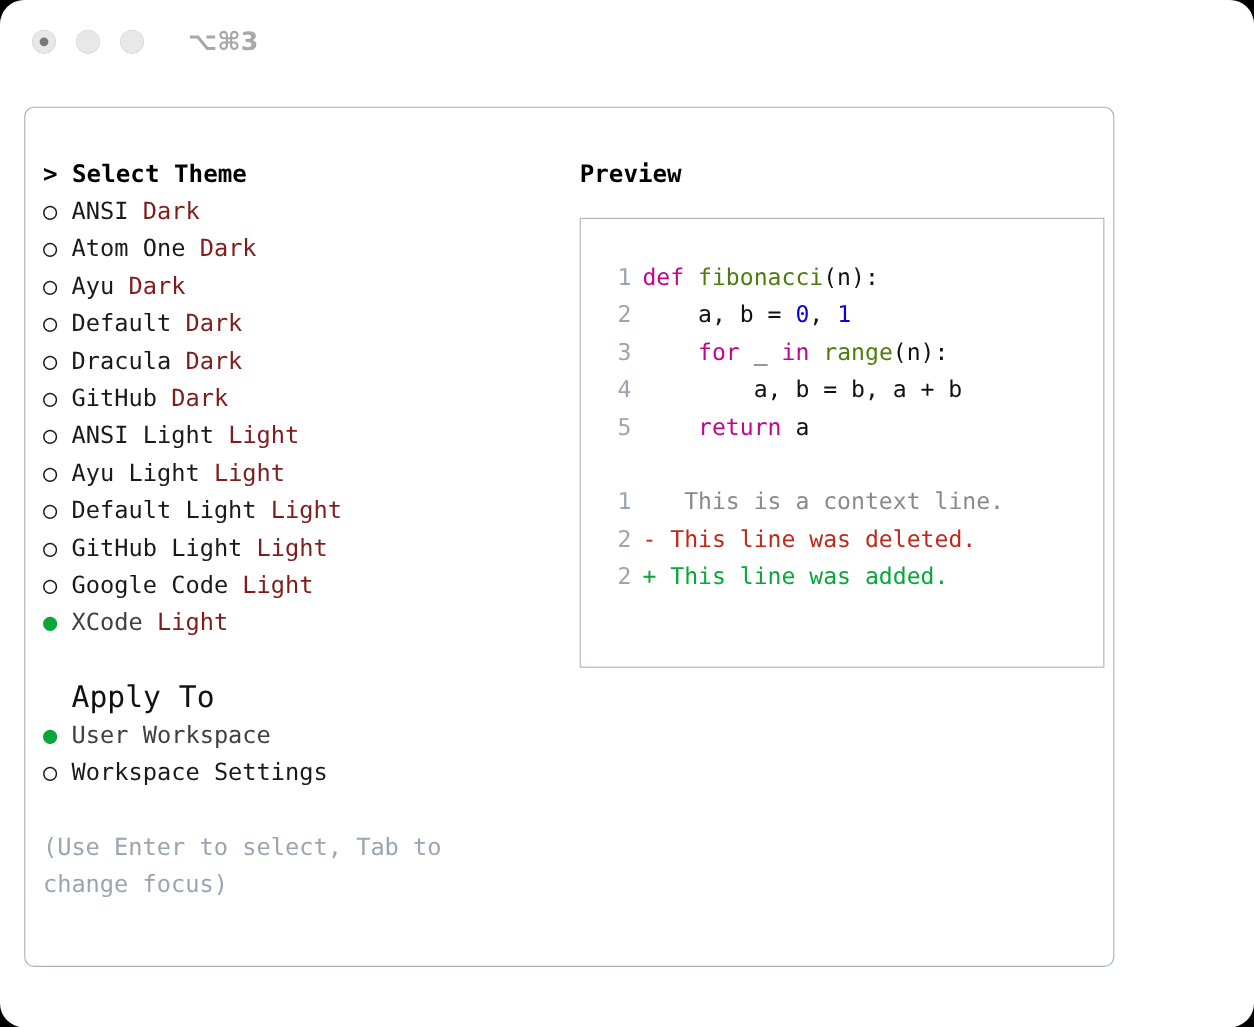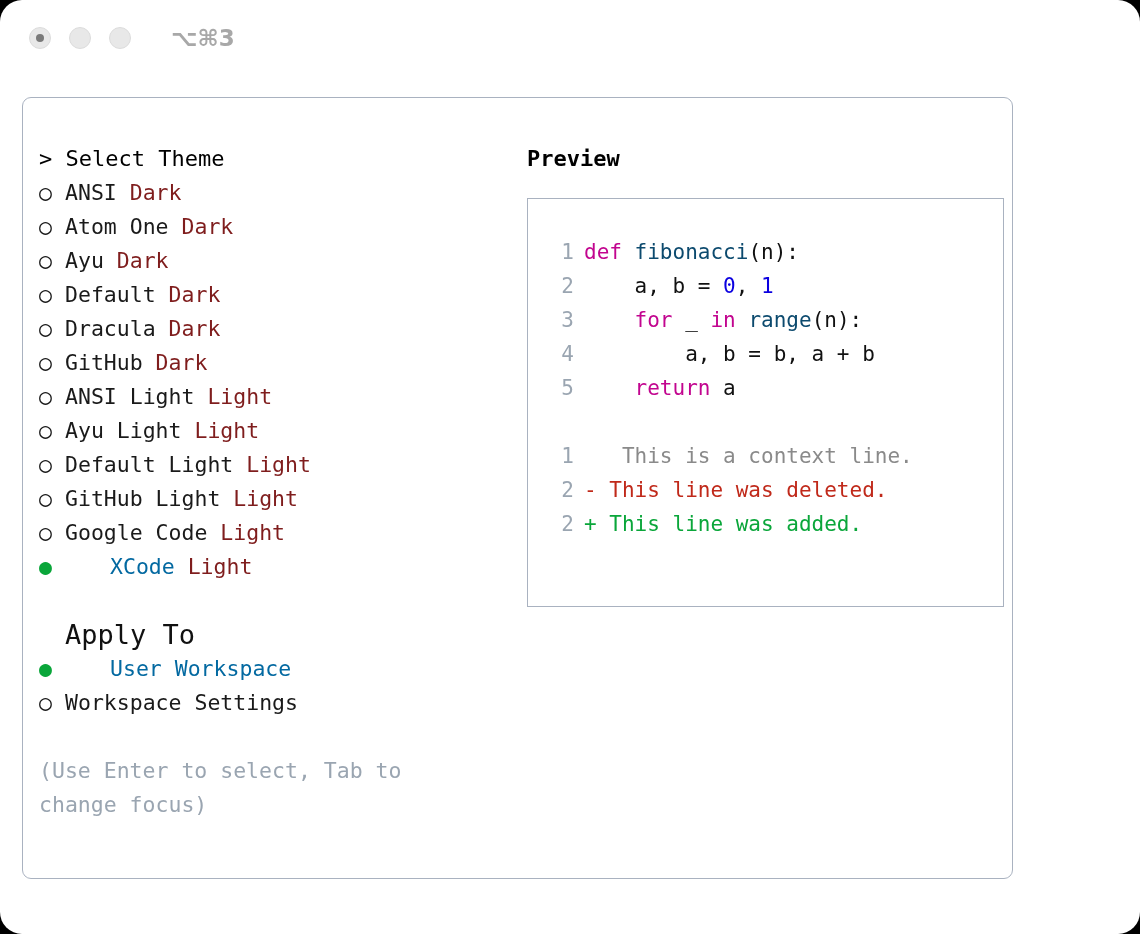--- a/index.html
+++ b/index.html
@@ -91,31 +91,31 @@
     padding-left: 0px;
   }
   .row {
     font-size: 21.5px;
     line-height: 34px;
     white-space: pre;
     color: #1a1a1a;
     height: 34px;
   }
   .head {
-    font-weight: normal;
+    font-weight: bold;
     font-size: 22px;
     color: #000000;
   }
   .bullet {
     display: inline-block;
     width: 26px;
     color: #1a1a1a;
   }
   .bullet.sel { color: #0aa63a; }
-  .label-sel { color: #0369a1; margin-left: 45px; }
+  .label-sel { color: #404040; }
   .secondary { color: #7f1d1d; }
   .gap { height: 34px; }
   .apply-head {
     font-size: 27px;
     line-height: 34px;
     white-space: pre;
     color: #111111;
   }
   #hint {
     margin-top: 34px;
@@ -153,21 +153,21 @@
     color: #111111;
   }
   .lineno {
     display: inline-block;
     width: 34px;
     text-align: right;
     color: #9aa5b1;
     margin-right: 10px;
   }
   .kw   { color: #c2058f; text-align: center; }
-  .fn   { color: #0c4a6e; }
+  .fn   { color: #4d7c0f; }
   .num  { color: #0b00e0; }
   .plain{ color: #111111; }
   .diff-ctx { color: #8a8a8a; }
   .diff-del { color: #c0291a; }
   .diff-add { color: #0aa63a; }
   .blank-line { height: 34px; }
 </style>
 </head>
 <body>
 

